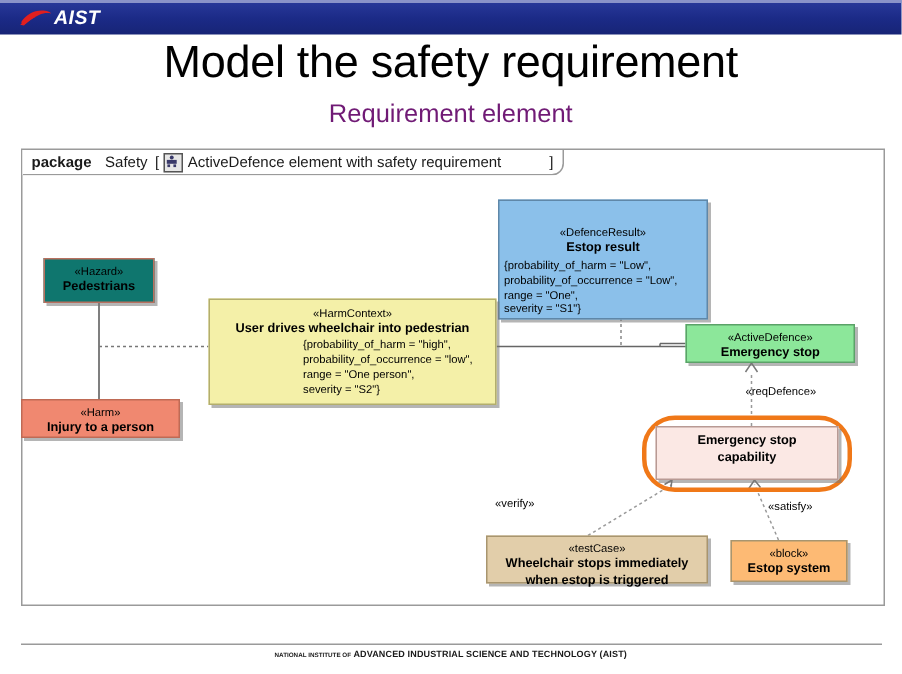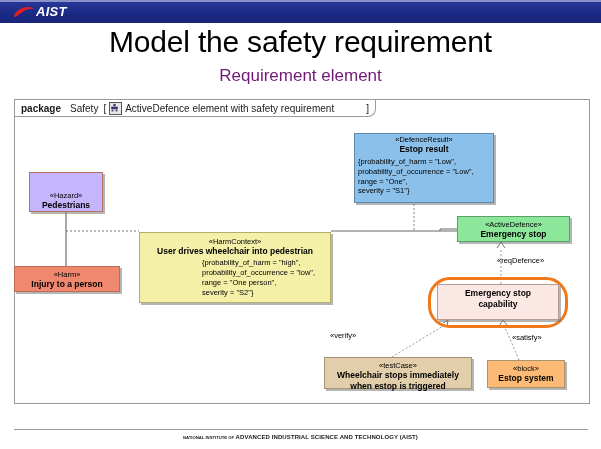--- a/index.html
+++ b/index.html
@@ -79,39 +79,38 @@
   .node .nname{display:block;font-weight:bold;font-size:8.5px;}
   .node .props{
     display:block;text-align:left;font-size:7.5px;margin-top:2px;line-height:1.3;
   }
   .node .props-ind{
     display:block;text-align:left;font-size:7.5px;margin-top:1px;line-height:1.35;
     padding-left:58px;
   }
   
   #node-defence-result{
-    left:354px;top:133px;width:140px;height:70px;
+    left:332px;top:133px;width:140px;height:80px;
     background:#8bc0ea;border-color:#5f87a8;
-    padding:1px 3px 0 3px;
+    padding:16px 3px 0 3px;
   }
   #node-hazard{
-    left:29px;top:172px;width:74px;height:40px;
-    background:#c4b5fd;border-color:#b8705f;
-    padding:18px 2px 0 2px;
+    left:29px;top:172px;width:74px;height:30px;
+    background:#0f766e;border-color:#b8705f;
+    padding:3px 2px 0 2px;
   }
   #node-harm{
     left:14px;top:266px;width:106px;height:26px;
     background:#f08870;border-color:#bf6a55;
     padding:3px 2px 0 2px;
   }
   #node-harm-context{
     left:139px;top:199px;width:192px;height:71px;
     background:#f4f0a8;border-color:#b3ae6d;
     padding:4px 4px 0 4px;
-    margin-top:33px;
   }
   #node-active-defence{
     left:457px;top:216px;width:113px;height:26px;
     background:#8ce79a;border-color:#5ba268;
     padding:3px 2px 0 2px;
   }
   #node-requirement{
     left:437px;top:284px;width:122px;height:36px;
     background:#fbe8e4;border-color:#b89a94;
     padding:3px 2px 0 2px;

